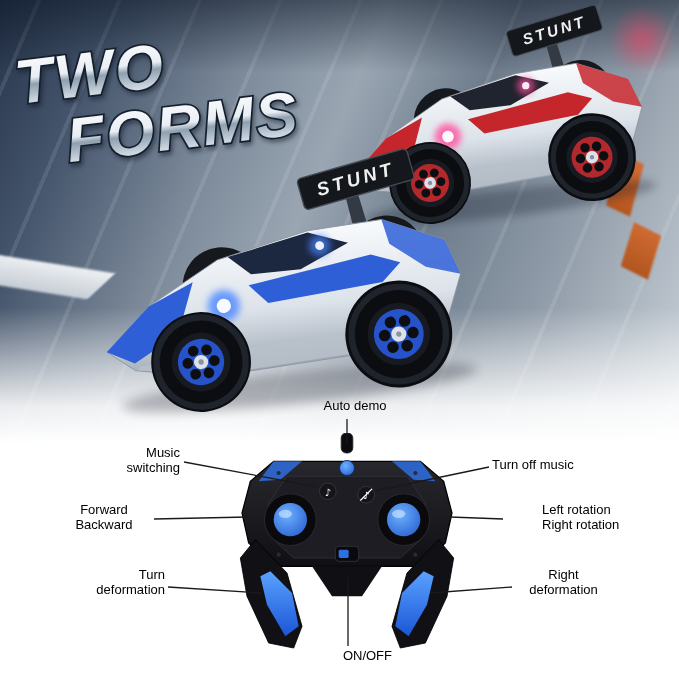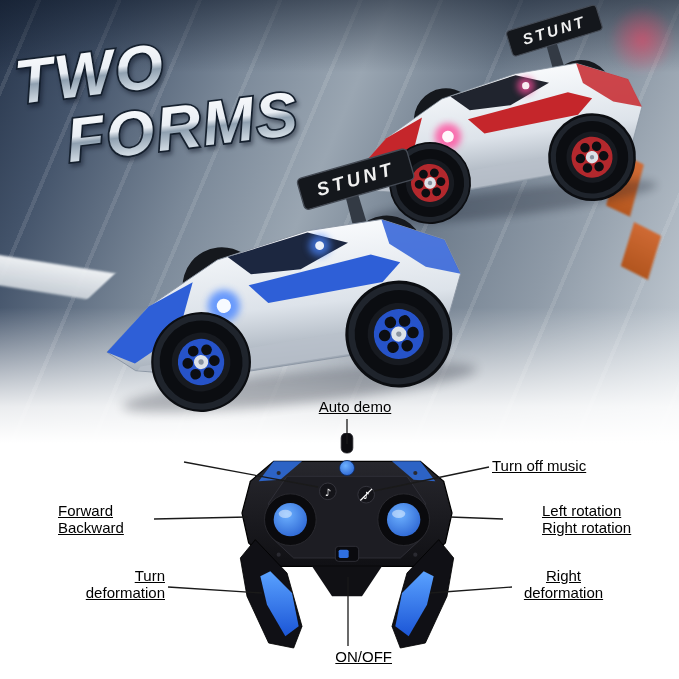--- a/index.html
+++ b/index.html
@@ -43,28 +43,27 @@
   .car{position:absolute;}
   .car-red{left:336px;top:6px;width:322px;transform:rotate(-7deg);
     --accent:#c5262b;--accent2:#e0453c;--hub:#b3282d;--glow:#ff4f9e;}
   .car-blue{left:88px;top:148px;width:392px;transform:rotate(-6deg);
     --accent:#2e5fd7;--accent2:#4a7df0;--hub:#2653c9;--glow:#4a86ff;}
   .soft{filter:blur(6px);}
   .soft2{filter:blur(4px);}
   
   .controller-wrap{position:absolute;left:222px;top:433px;width:250px;height:225px;}
   .callout{
-    position:absolute;font-size:15px;line-height:1.12;color:#000;
+    position:absolute;font-size:13px;line-height:1.12;color:#000;
     white-space:pre-line;
-    text-decoration:underline;
   }
   .c-auto{left:300px;top:399px;width:110px;text-align:center;}
   .c-music{left:93px;top:446px;width:87px;text-align:right;}
   .c-mute{left:492px;top:458px;width:120px;text-align:left;}
-  .c-fwd{left:58px;top:503px;width:92px;text-align:left;}
+  .c-fwd{left:58px;top:503px;width:92px;text-align:center;}
   .c-rot{left:506px;top:503px;width:110px;text-align:left;margin-left:36px;}
   .c-ldef{left:58px;top:568px;width:107px;text-align:right;}
   .c-rdef{left:516px;top:568px;width:95px;text-align:center;}
   .c-onoff{left:308px;top:649px;width:84px;text-align:right;}
   .lines-overlay{position:absolute;left:0;top:0;width:679px;height:679px;pointer-events:none;}
 </style>
 </head>
 <body>
 
 <div class="page">
@@ -255,20 +254,22 @@
         <rect x="140" y="140" width="12" height="10" rx="2" fill="#2f6fe0"></rect>
       </g>
       <circle cx="68" cy="48" r="2.5" fill="#2a2a31"></circle>
       <circle cx="232" cy="48" r="2.5" fill="#2a2a31"></circle>
       <circle cx="68" cy="146" r="2.5" fill="#2a2a31"></circle>
       <circle cx="232" cy="146" r="2.5" fill="#2a2a31"></circle>
     </svg>
   </div>
 
   <div class="callout c-auto">Auto demo</div>
+  <div class="callout c-music">Music
+switching</div>
   <div class="callout c-mute">Turn off music</div>
   <div class="callout c-fwd">Forward
 Backward</div>
   <div class="callout c-rot">Left rotation
 Right rotation</div>
   <div class="callout c-ldef">Turn
 deformation</div>
   <div class="callout c-rdef">Right
 deformation</div>
   <div class="callout c-onoff">ON/OFF</div>

